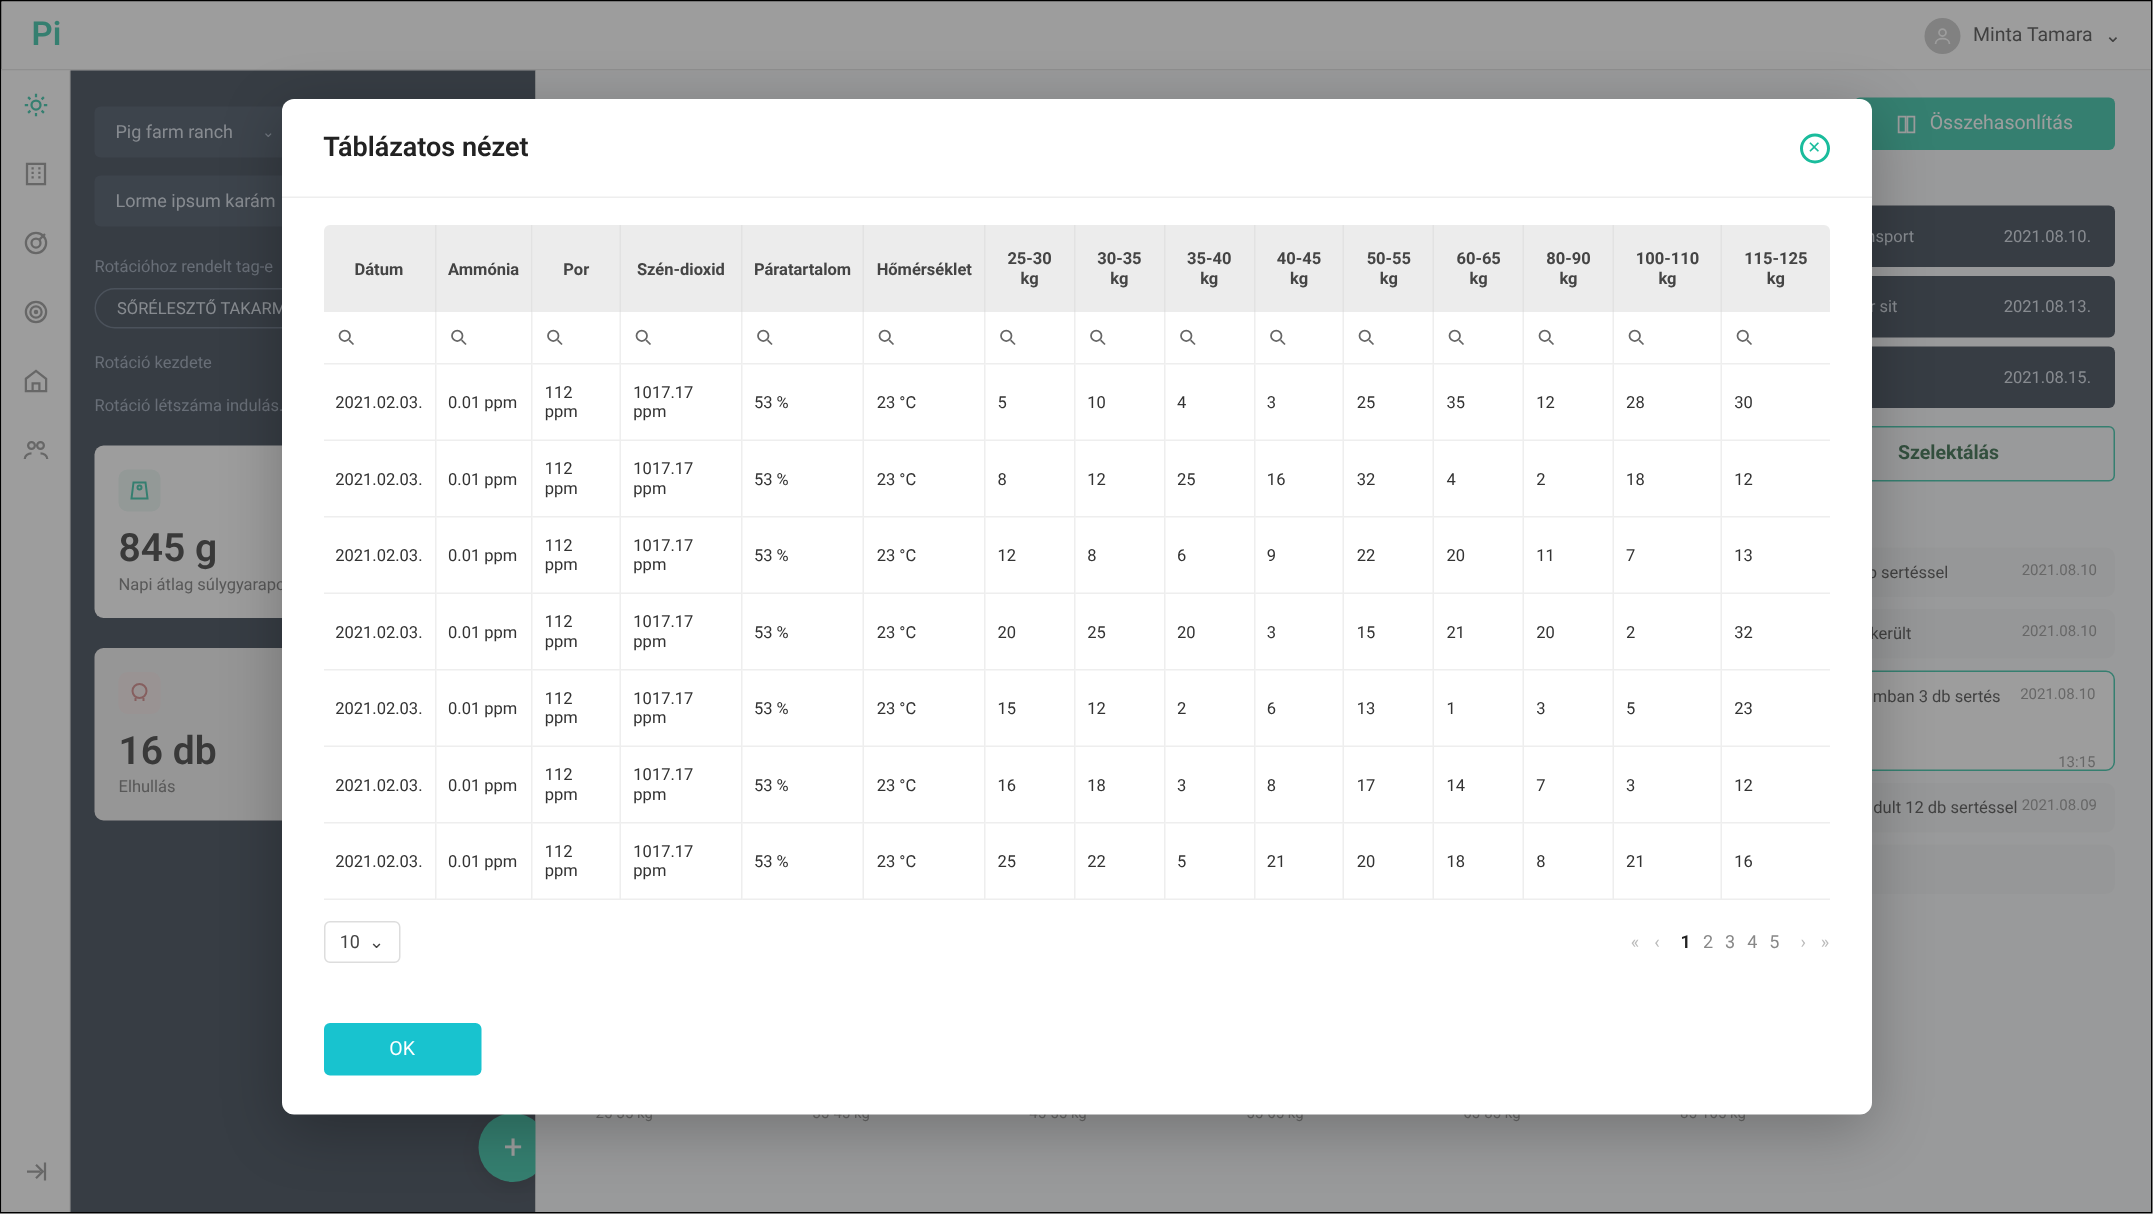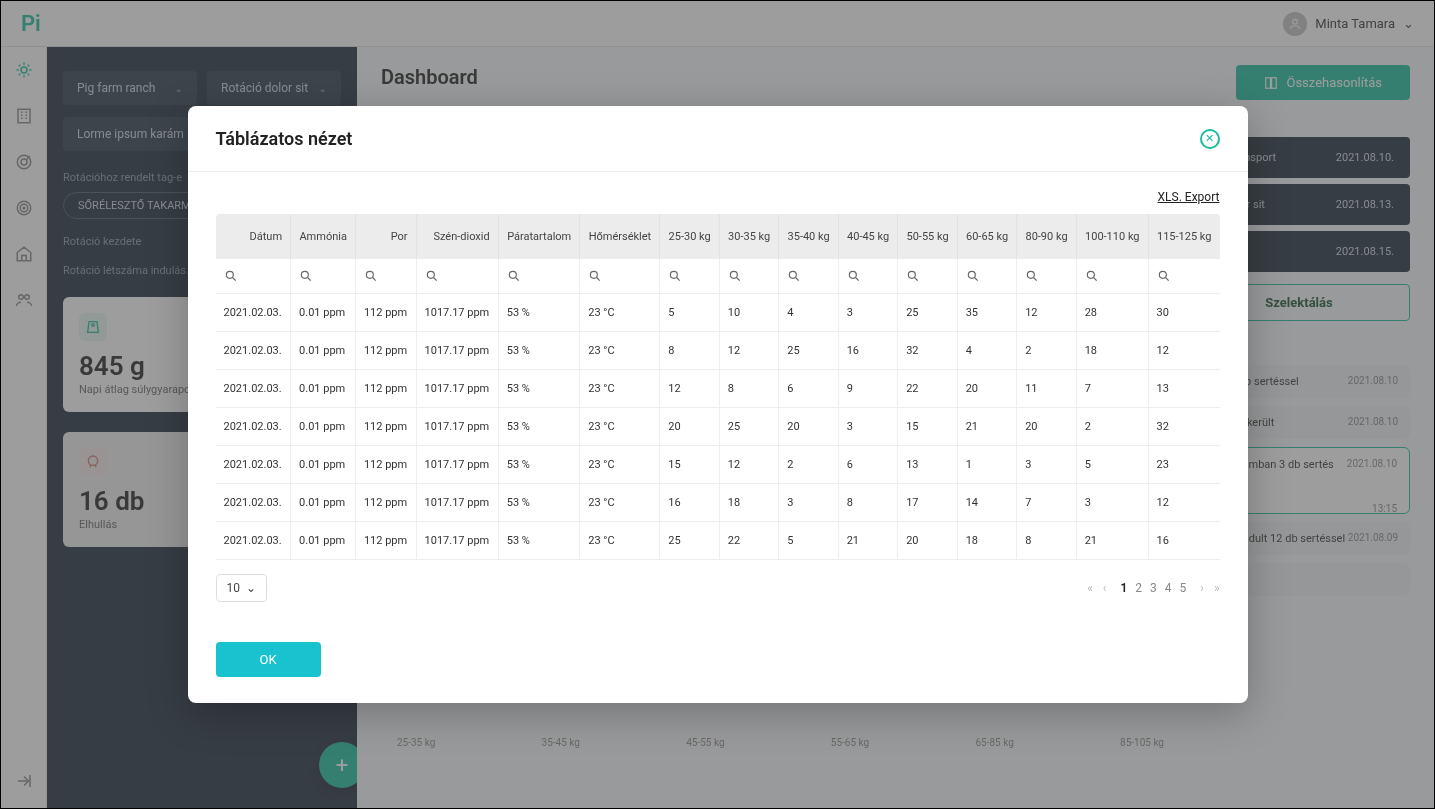--- a/index.html
+++ b/index.html
@@ -57,21 +57,21 @@
 
 
 .overlay { position:absolute; inset:0; background:rgba(76,76,76,.55); display:flex; align-items:center; justify-content:center; }
 .modal { width:1060px; background:#fff; border-radius:8px; box-shadow:0 10px 40px rgba(0,0,0,.25); padding:0; }
 .mhead2 { display:flex; justify-content:space-between; align-items:center; padding:22px 28px; border-bottom:1px solid #eee; }
 .mtitle2 { font-size:18px; font-weight:600; color:#222; }
 .closex { width:20px; height:20px; border:2px solid #1abc9c; border-radius:50%; display:flex; align-items:center; justify-content:center; color:#1abc9c; font-size:11px; cursor:pointer; }
 .mbody { padding:18px 28px 24px; }
 .export { text-align:right; font-size:12px; color:#222; text-decoration:underline; margin-bottom:10px; cursor:pointer; }
 table.tv { width:100%; border-collapse:collapse; }
-table.tv thead th { background:#ececec; font-weight:400; font-size:11px; color:#444; text-align:right; padding:16px 8px; border-right:1px solid #e2e2e2; }
+table.tv thead th { background:#ececec; font-weight:700; font-size:11px; color:#444; text-align:center; padding:16px 8px; border-right:1px solid #e2e2e2; }
 table.tv thead th:first-child { border-top-left-radius:4px; }
 table.tv thead th:last-child { border-top-right-radius:4px; border-right:none;}
 table.tv tr.searchrow td { border-right:1px solid #eee; border-bottom:1px solid #eee; padding:10px 8px; }
 table.tv tr.searchrow td:last-child { border-right:none; }
 table.tv tbody tr.drow td { border-right:1px solid #eee; border-bottom:1px solid #eee; padding:12px 8px; font-size:11px; color:#333; }
 table.tv tbody tr.drow td:last-child { border-right:none; }
 .srch { width:14px; height:14px; color:#666; }
 .pager { display:flex; justify-content:space-between; align-items:center; margin-top:14px; }
 .psize { border:1px solid #ddd; border-radius:4px; padding:6px 10px; font-size:12px; color:#444; display:flex; gap:6px; align-items:center; cursor:pointer;}
 .pages { display:flex; gap:10px; align-items:center; font-size:12px; color:#888; }
@@ -261,21 +261,20 @@
     </div>
 </div>
 
 <div class="overlay">
   <div class="modal">
     <div class="mhead2">
       <div class="mtitle2">Táblázatos nézet</div>
       <div class="closex">✕</div>
     </div>
     <div class="mbody">
-      <div class="export">XLS. Export</div>
       <table class="tv">
         <thead>
             <tr id="thead-row">
               <th>Dátum</th>
               <th>Ammónia</th>
               <th>Por</th>
               <th>Szén-dioxid</th>
               <th>Páratartalom</th>
               <th>Hőmérséklet</th>
               <th>25-30 kg</th>

